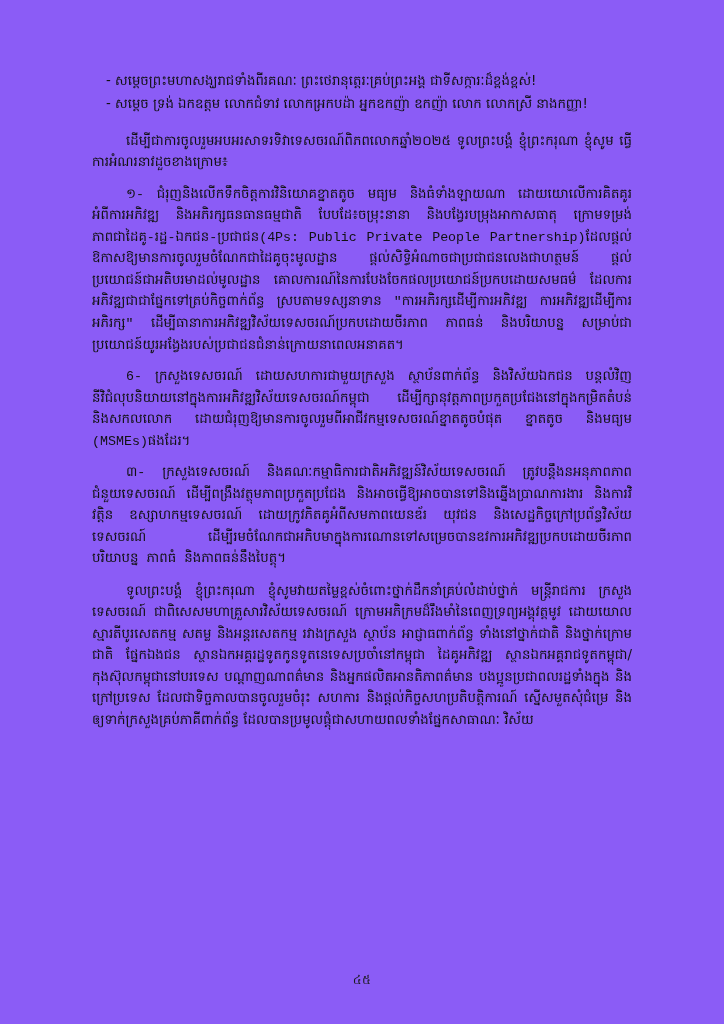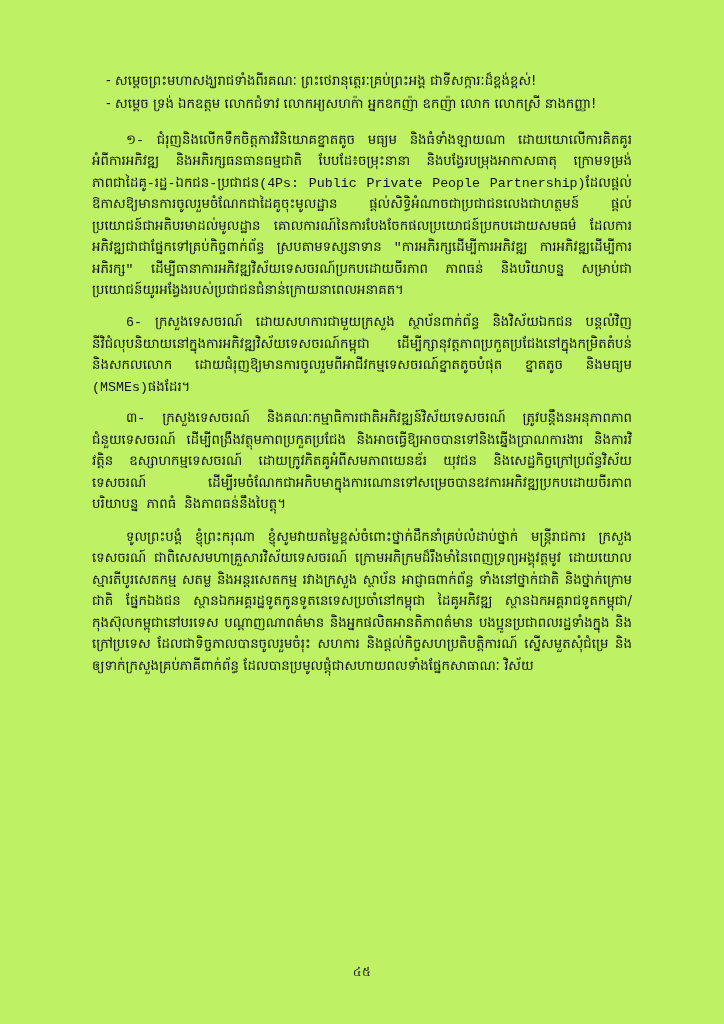--- a/index.html
+++ b/index.html
@@ -7,21 +7,21 @@
     padding: 0;
     background: #8a8a8a;
   }
   body {
     font-family: "DejaVu Sans", sans-serif;
   }
   .page {
     position: relative;
     width: 724px;
     height: 1024px;
-    background: #bef264;
+    background: #8b5cf6;
     margin: 0 auto;
     overflow: hidden;
     box-sizing: border-box;
   }
   .page-inner {
     position: absolute;
     left: 92px;
     top: 70px;
     width: 540px;
     height: 880px;
@@ -53,38 +53,39 @@
     margin-bottom: 10px;
     font-family: Liberation Mono, monospace;
   }
   .spaced {
     margin-bottom: 11px;
   }
   .page-number {
     position: absolute;
     left: 0;
     right: 0;
-    bottom: 42px;
+    bottom: 34px;
     text-align: center;
     font-size: 12.5px;
     color: #1a1a1a;
     letter-spacing: 0.5px;
   }
 </style>
 </head>
 <body>
 
 <div class="page">
   <div class="page-inner">
 
     <div class="bullet-block">
       <p class="bullet-line">- សម្តេចព្រះមហាសង្ឃរាជទាំងពីរគណៈ ព្រះថេរានុត្តេរៈគ្រប់ព្រះអង្គ ជាទីសក្ការៈដ៏ខ្ពង់ខ្ពស់!</p>
-      <p class="bullet-line">- សម្តេច ទ្រង់ ឯកឧត្តម លោកជំទាវ លោកអ្យសហក៉ា អ្នកឧកញ៉ា ឧកញ៉ា លោក លោកស្រី នាងកញ្ញា!</p>
+      <p class="bullet-line">- សម្តេច ទ្រង់ ឯកឧត្តម លោកជំទាវ លោកអ្រកបដ៉ា អ្នកឧកញ៉ា ឧកញ៉ា លោក លោកស្រី នាងកញ្ញា!</p>
     </div>
 
+    <p class="para indent spaced">ដើម្បីជាការចូលរួមអបអរសាទរទិវាទេសចរណ៍ពិភពលោកឆ្នាំ២០២៥ ទូលព្រះបង្គំ ខ្ញុំព្រះករុណា ខ្ញុំសូម ធ្វើការអំណរនាវដួចខាងក្រោម៖</p>
 
     <p class="para numbered">១- ជំរុញនិងលើកទឹកចិត្តការវិនិយោគខ្នាតតូច មធ្យម និងធំទាំងឡាយណា ដោយយោលើការគិតគូរ អំពីការអភិវឌ្ឍ និងអភិរក្សធនធានធម្មជាតិ បែបដែ៖ចម្រុះនានា និងបង្វែរបម្រុងអាកាសធាតុ ក្រោមទម្រង់ ភាពជាដៃគូ-រដ្ឋ-ឯកជន-ប្រជាជន(4Ps: Public Private People Partnership)ដែលផ្តល់ឱកាសឱ្យមានការចូលរួមចំណែកជាដៃគូចុះមូលដ្ឋាន ផ្តល់សិទ្ធិអំណាចជាប្រជាជនលេងជាហត្ថមន៍ ផ្តល់ប្រយោជន៍ជាអតិបរមាដល់មូលដ្ឋាន គោលការណ៍នៃការបែងចែកផលប្រយោជន៍ប្រកបដោយសមធម៌ ដែលការអភិវឌ្ឍជាជាផ្នែកទៅត្រប់កិច្ចពាក់ព័ន្ធ ស្របតាមទស្សនាទាន "ការអភិរក្សដើម្បីការអភិវឌ្ឍ ការអភិវឌ្ឍដើម្បីការអភិរក្ស" ដើម្បីធានាការអភិវឌ្ឍវិស័យទេសចរណ៍ប្រកបដោយចីរភាព ភាពធន់ និងបរិយាបន្ន សម្រាប់ជាប្រយោជន៍យូរអង្វែងរបស់ប្រជាជនជំនាន់ក្រោយនាពេលអនាគត។</p>
 
     <p class="para numbered">6- ក្រសួងទេសចរណ៍ ដោយសហការជាមួយក្រសួង ស្ថាប័នពាក់ព័ន្ធ និងវិស័យឯកជន បន្តលំវិញ នីវិជំលុបនិយាយនៅក្នុងការអភិវឌ្ឍវិស័យទេសចរណ៍កម្ពុជា ដើម្បីក្សានុវត្តភាពប្រកួតប្រជែងនៅក្នុងកម្រិតតំបន់ និងសកលលោក ដោយជំរុញឱ្យមានការចូលរួមពីអាជីវកម្មទេសចរណ៍ខ្នាតតូចបំផុត ខ្នាតតូច និងមធ្យម (MSMEs)ផងដែរ។</p>
 
     <p class="para numbered">៣- ក្រសួងទេសចរណ៍ និងគណៈកម្មាធិការជាតិអភិវឌ្ឍន៍វិស័យទេសចរណ៍ ត្រូវបន្តឹងនអនុភាពភាពជំនួយទេសចរណ៍ ដើម្បីពង្រឹងវត្ថុមភាពប្រកួតប្រជែង និងអាចធ្វើឱ្យអាចបានទៅនិងឆ្នើងប្រាណការងារ និងការវិវត្តិន ឧស្សាហកម្មទេសចរណ៍ ដោយក្រូវភិតគូអំពីសមភាពយេនឌ័រ យុវជន និងសេដ្ឋកិច្ចក្រៅប្រព័ន្ធវិស័យ ទេសចរណ៍ ដើម្បីរមចំណែកជាអភិបមាក្នុងការណោនទៅសម្រេចបានឧវការអភិវឌ្ឍប្រកបដោយចីរភាព បរិយាបន្ន ភាពធំ និងភាពធន់នឹងបៃត្តុ។</p>
 
     <p class="para indent">ទូលព្រះបង្គំ ខ្ញុំព្រះករុណា ខ្ញុំសូមវាយតម្លៃខ្ពស់ចំពោះថ្នាក់ដឹកនាំគ្រប់លំដាប់ថ្នាក់ មន្រ្តីរាជការ ក្រសួងទេសចរណ៍ ជាពិសេសមហាគ្រួសារវិស័យទេសចរណ៍ ក្រោមអភិក្រមដ៏រឹងមាំនៃពេញទ្រព្យអង្គុវត្តមូវ ដោយយោលស្មារតីបូរសេតកម្ម សតម្ល និងអន្តរសេតកម្ម រវាងក្រសួង ស្ថាប័ន អាជ្ញាធពាក់ព័ន្ធ ទាំងនៅថ្នាក់ជាតិ និងថ្នាក់ក្រោមជាតិ ផ្នែកឯងជន ស្ថានឯកអគ្គរដ្ឋទូតកូនទូតនេទេសប្រចាំនៅកម្ពុជា ដៃគូអភិវឌ្ឍ ស្ថានឯកអគ្គរាជទូតកម្ពុជា/កុងស៊ុលកម្ពុជានៅបរទេស បណ្តាញណាពត៌មាន និងអ្នកផលិតអានតិភាពត៌មាន បងប្អូនប្រជាពលរដ្ឋទាំងក្នុង និងក្រៅប្រទេស ដែលជាទិច្ចភាលបានចូលរួមចំរុះ សហការ និងផ្តល់កិច្ចសហប្រតិបត្តិការណ៍ ស្នើសមួតសុំជំម្រេ និងឲ្យទាក់ក្រសួងគ្រប់ភាគីពាក់ព័ន្ធ ដែលបានប្រមូលផ្តុំជាសហាយពលទាំងផ្នែកសាធាណៈ វិស័យ</p>
 
   </div>

